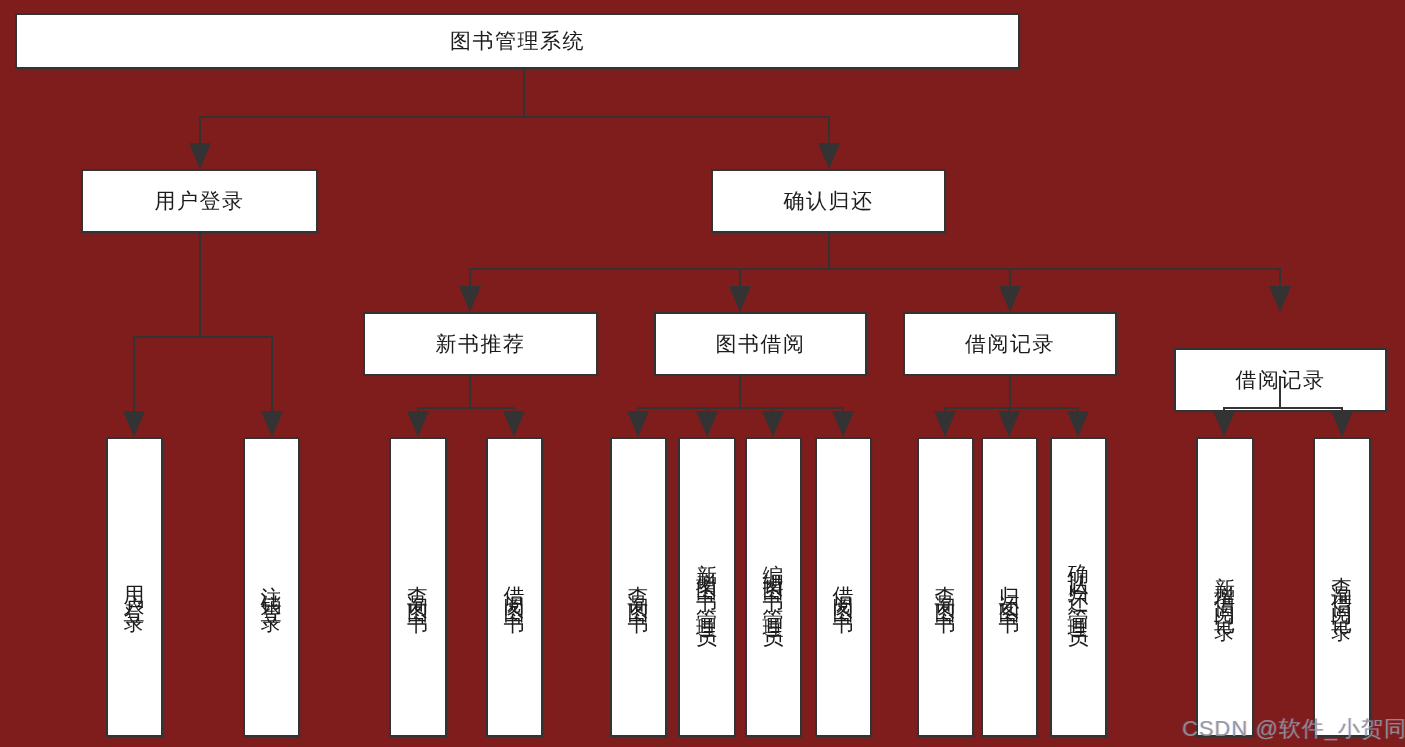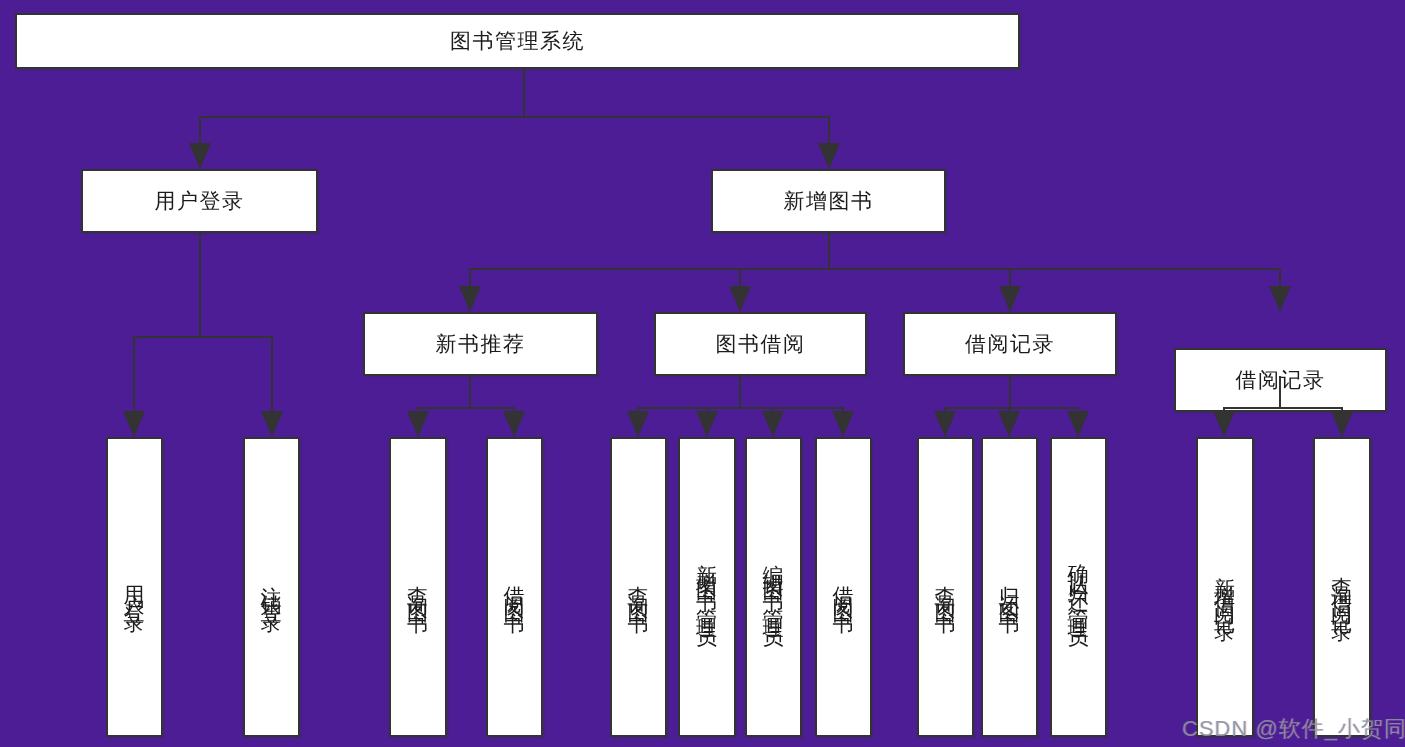--- a/index.html
+++ b/index.html
@@ -1,20 +1,20 @@
 <!DOCTYPE html>
 <html><head>
 <meta charset="utf-8">
 <style>
   html, body { margin: 0; padding: 0; background: #ffffff; }
   #stage {
     position: relative;
     width: 1405px;
     height: 747px;
-    background: #4c1d95;
+    background: #7f1d1d;
     font-family: "Liberation Sans", "DejaVu Sans", sans-serif;
     overflow: hidden;
   }
   .box {
     position: absolute;
     box-sizing: border-box;
     border: 2px solid #333333;
     background: #ffffff;
     box-shadow: 2px 2px 0 rgba(51,51,51,0.16);
     display: flex;
@@ -57,21 +57,21 @@
 <div id="stage">
 
   <div class="box root" style="left:15px; top:13px; width:1005px; height:56px;">
     <span>图书管理系统</span>
   </div>
 
   <div class="box" style="left:81px; top:169px; width:237px; height:64px;">
     <span>用户登录</span>
   </div>
   <div class="box" style="left:711px; top:169px; width:235px; height:64px;">
-    <span>新增图书</span>
+    <span>确认归还</span>
   </div>
 
   <div class="box" style="left:363px; top:312px; width:235px; height:64px;">
     <span>新书推荐</span>
   </div>
   <div class="box" style="left:634px; top:312px; width:213px; height:64px;margin-left:20px;">
     <span>图书借阅</span>
   </div>
   <div class="box" style="left:903px; top:312px; width:214px; height:64px;">
     <span>借阅记录</span>

